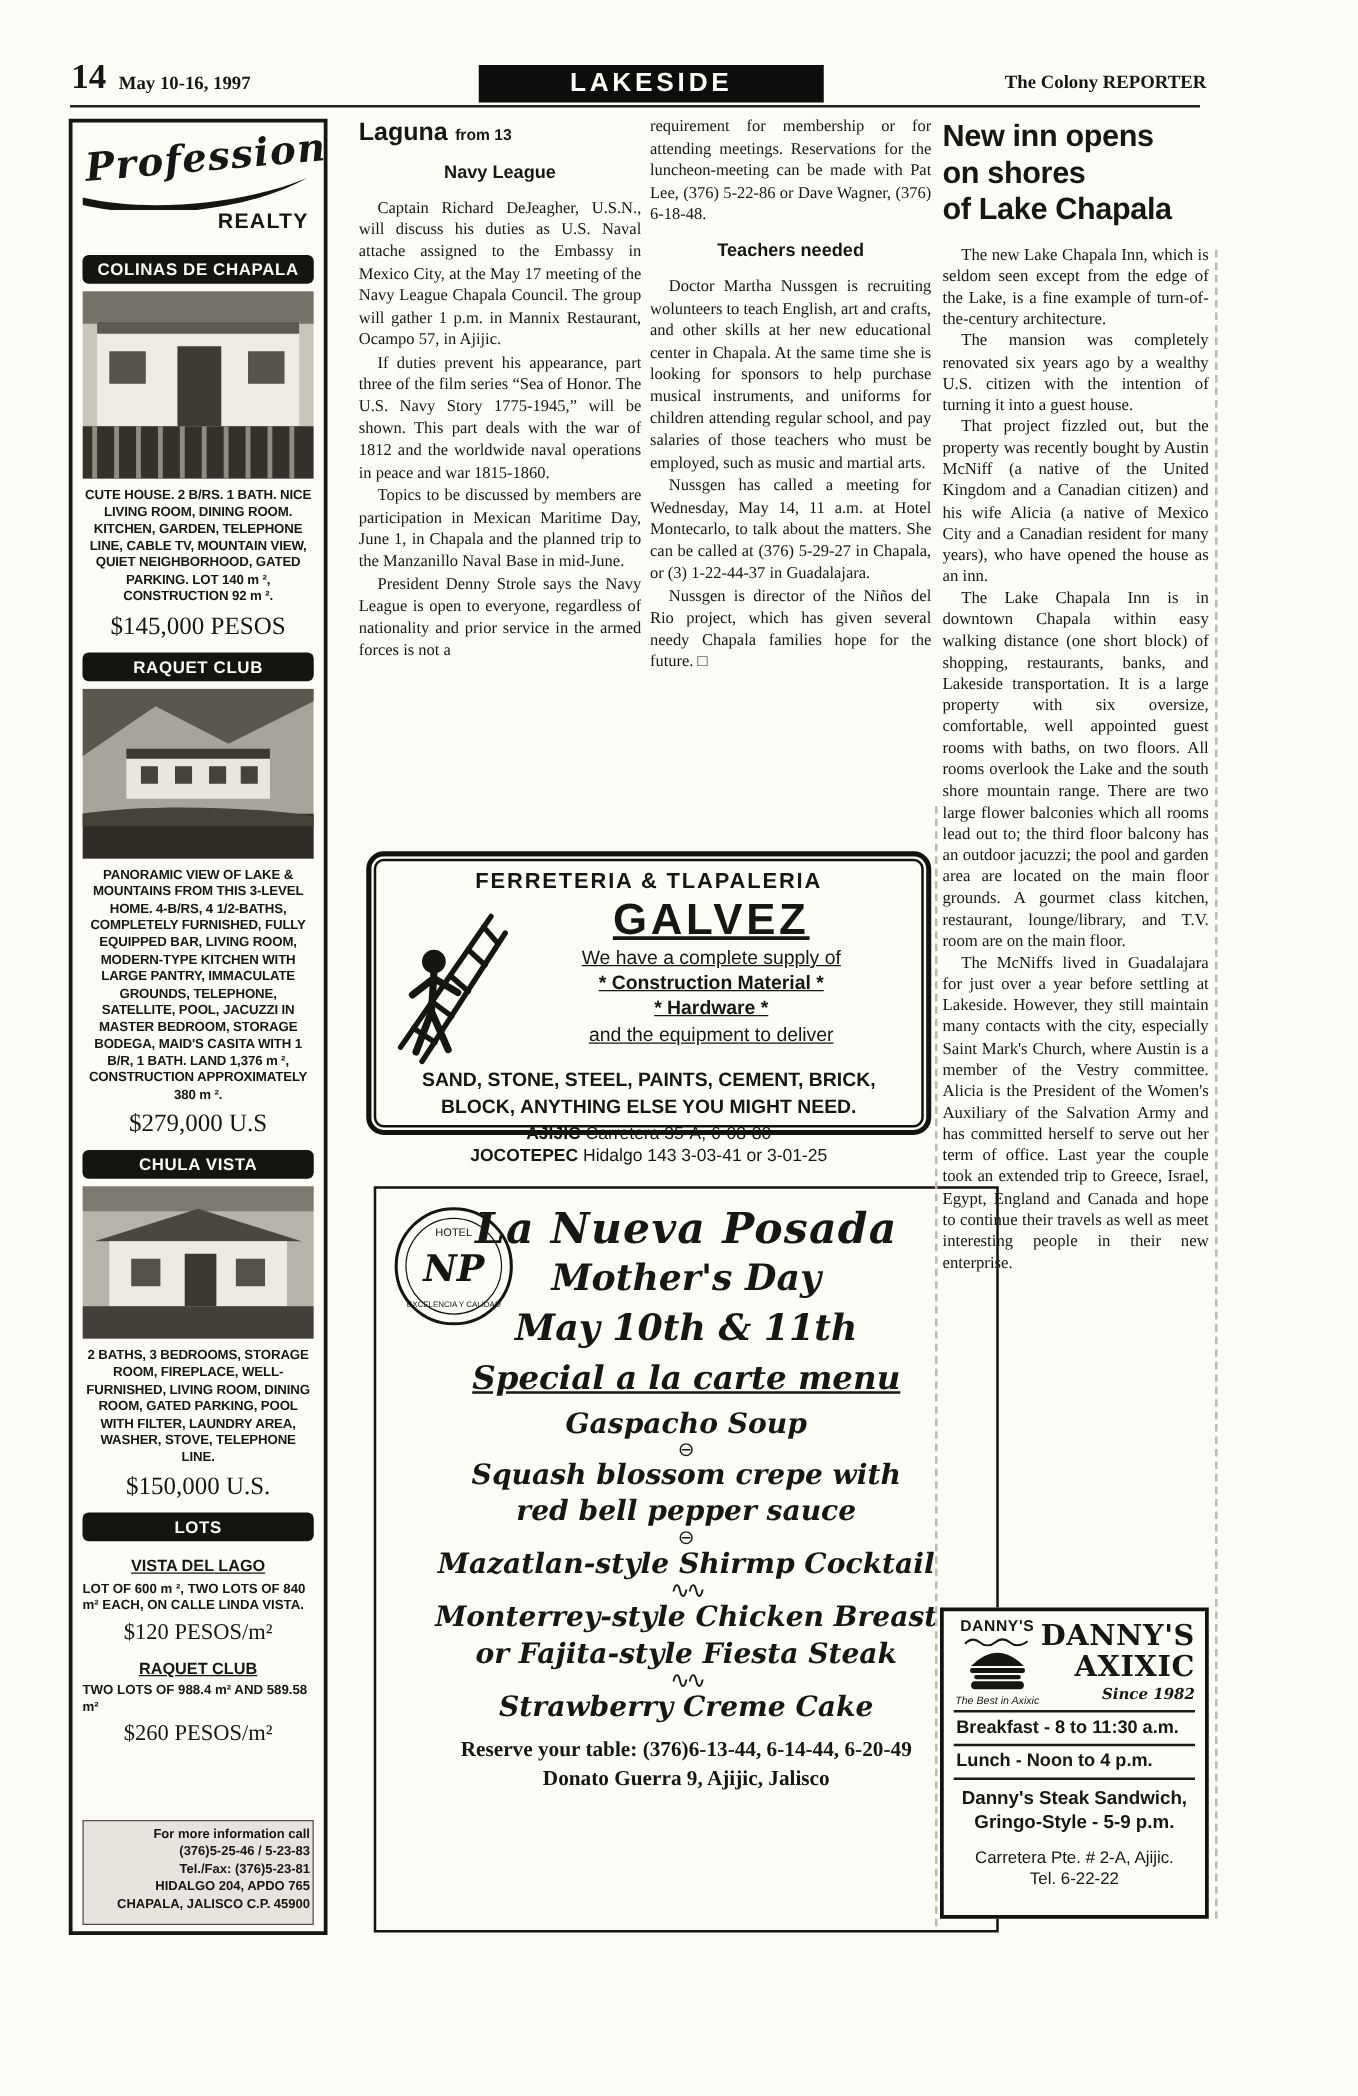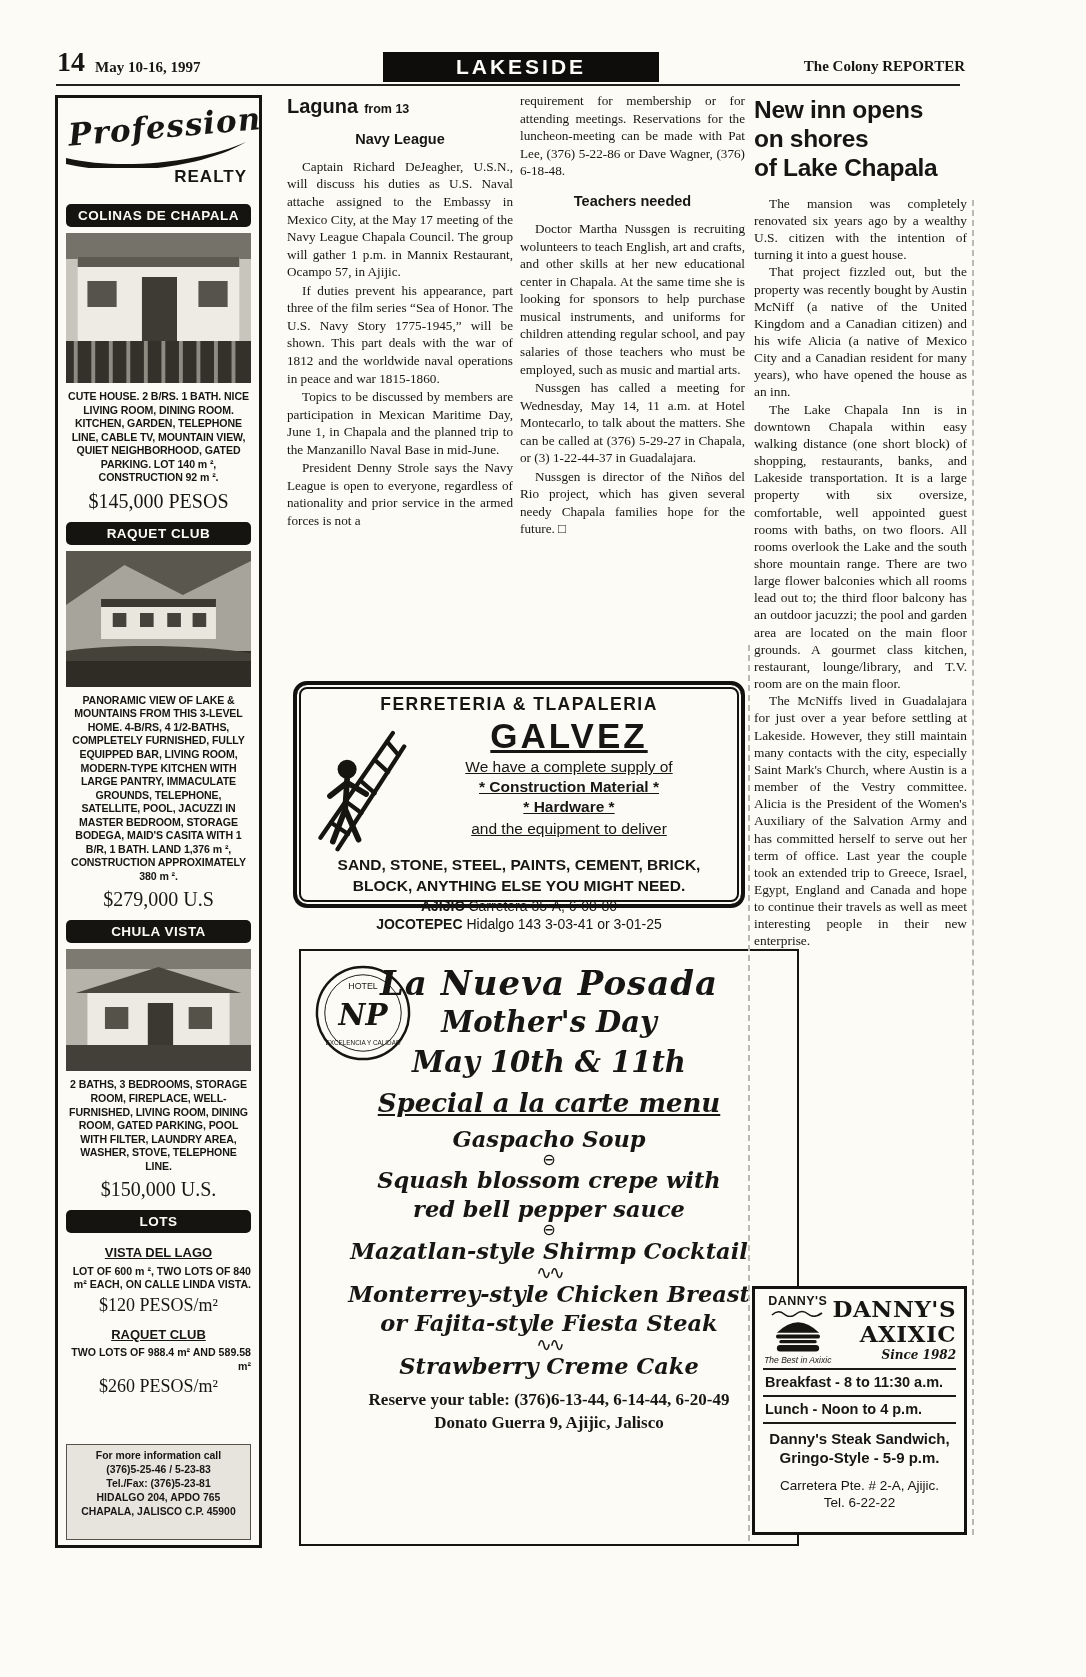--- a/index.html
+++ b/index.html
@@ -27,24 +27,24 @@
   .realty-swoosh { position:absolute; left:0; top:36px; width:182px; height:26px; }
   .realty-sub { position:absolute; right:4px; top:62px; font:bold 17px/1 "Liberation Sans", sans-serif; letter-spacing:1px; }
   .ad-banner { background:#151410; color:#fcfbf5; font:bold 13.5px/23px "Liberation Sans", sans-serif;
             text-align:center; letter-spacing:.5px; border-radius:5px; margin:4px 0; flex:0 0 auto; }
   .ad-photo { width:100%; display:block; margin:2px 0; flex:0 0 auto; }
   .ad-desc { font:bold 10.6px/1.28 "Liberation Sans", sans-serif; text-align:center;
             margin:5px 1px 2px; letter-spacing:-.1px; }
   .ad-price { font:400 20px/1.1 "Liberation Serif", serif; text-align:center; margin:3px 0 6px; }
   .lot-title { font:bold 13px/1.25 "Liberation Sans", sans-serif; text-align:center;
             text-decoration:underline; margin-top:8px; }
-  .lot-desc { font:bold 10.6px/1.3 "Liberation Sans", sans-serif; text-align:right; margin:3px 0 1px; }
+  .lot-desc { font:bold 10.6px/1.3 "Liberation Sans", sans-serif; text-align:left; margin:3px 0 1px; }
   .lot-price { font:400 18px/1.2 "Liberation Serif", serif; text-align:center; margin:2px 0; }
-  .realty-footer { margin-top:auto; background:#e6e4dc; border:1px solid #55524a; padding:4px 2px 20px;
-            font:bold 10.4px/1.34 "Liberation Sans", sans-serif; text-align:center; }
+  .realty-footer { margin-top:auto; background:#e6e4dc; border:1px solid #55524a; padding:4px 2px 8px;
+            font:bold 10.4px/1.34 "Liberation Sans", sans-serif; text-align:right; }
 
   
   .col { position:absolute; font:13.2px/1.33 "Liberation Serif", serif; text-align:justify; overflow:hidden; }
   .laguna1 { left:287px; top:96px;  width:226px; height:580px; }
   .laguna2 { left:520px; top:92px;  width:225px; height:584px; }
   .art-title { font:bold 20px/1 "Liberation Sans", sans-serif; display:inline-block; }
   .art-title-note { font:bold 12.5px/1 "Liberation Sans", sans-serif; margin-left:6px; }
   .art-sub { font:bold 14.5px/1.2 "Liberation Sans", sans-serif; text-align:center; margin:13px 0 10px; }
   .col p { text-indent:15px; margin:0 0 1px; }
   .col p.noindent { text-indent:0; }
@@ -272,20 +272,21 @@
     <div class="ps-addr">Donato Guerra 9, Ajijic, Jalisco</div>
   </section>
 
   <section class="inn">
     <div class="inn-headline">
       <div>New inn opens</div>
       <div>on shores</div>
       <div>of Lake Chapala</div>
     </div>
     <div class="inn-body">
+      <p>The new Lake Chapala Inn, which is seldom seen except from the edge of the Lake, is a fine example of turn-of-the-century architecture.</p>
       <p>The mansion was completely renovated six years ago by a wealthy U.S. citizen with the intention of turning it into a guest house.</p>
       <p>That project fizzled out, but the property was recently bought by Austin McNiff (a native of the United Kingdom and a Canadian citizen) and his wife Alicia (a native of Mexico City and a Canadian resident for many years), who have opened the house as an inn.</p>
       <p>The Lake Chapala Inn is in downtown Chapala within easy walking distance (one short block) of shopping, restaurants, banks, and Lakeside transportation. It is a large property with six oversize, comfortable, well appointed guest rooms with baths, on two floors. All rooms overlook the Lake and the south shore mountain range. There are two large flower balconies which all rooms lead out to; the third floor balcony has an outdoor jacuzzi; the pool and garden area are located on the main floor grounds. A gourmet class kitchen, restaurant, lounge/library, and T.V. room are on the main floor.</p>
       <p>The McNiffs lived in Guadalajara for just over a year before settling at Lakeside. However, they still maintain many contacts with the city, especially Saint Mark's Church, where Austin is a member of the Vestry committee. Alicia is the President of the Women's Auxiliary of the Salvation Army and has committed herself to serve out her term of office. Last year the couple took an extended trip to Greece, Israel, Egypt, England and Canada and hope to continue their travels as well as meet interesting people in their new enterprise.</p>
     </div>
   </section>
 
   <section class="dannys">
     <div class="dy-top">
       <div class="dy-left">

